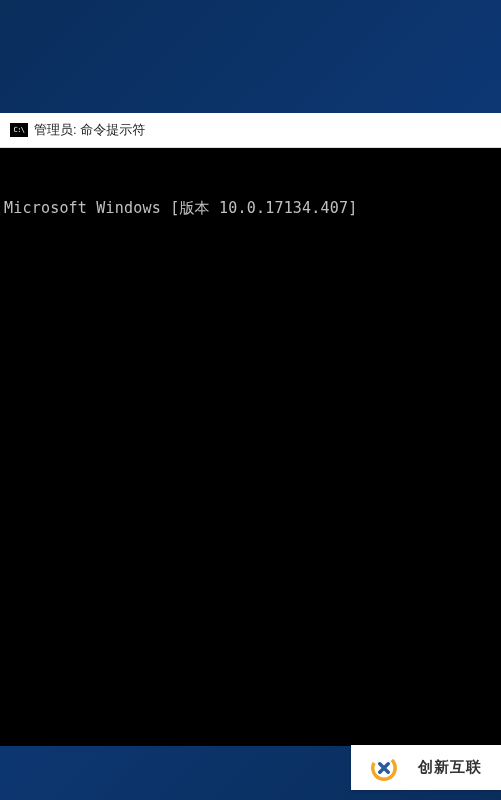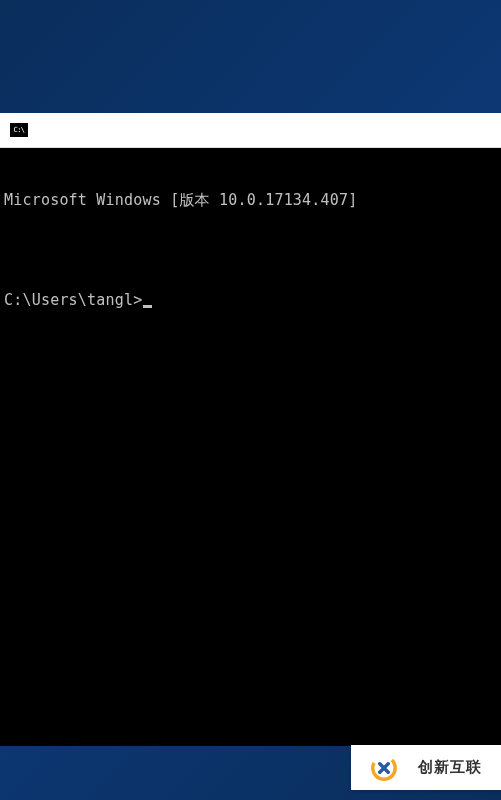--- a/index.html
+++ b/index.html
@@ -46,21 +46,21 @@
     .titlebar-text {
       font-size: 13px;
       color: #222;
     }
     .terminal {
       background: #000;
       color: #c0c0c0;
       font-family: "NSimSun", "SimSun", Consolas, monospace;
       font-size: 15px;
       line-height: 20px;
-      padding: 2px 4px;
+      padding: 10px 4px;
       height: 598px;
       white-space: pre;
       letter-spacing: 0.2px;
     }
     .terminal-line {
       display: block;
     }
     .prompt-line {
       display: flex;
       align-items: center;
@@ -105,28 +105,25 @@
     }
   </style>
 </head>
 <body>
 
 <div class="cmd-window">
   <div class="titlebar">
     <div class="titlebar-icon">
       <span>C:\</span>
     </div>
+    <div class="titlebar-text">管理员: 命令提示符</div>
   </div>
   <div class="terminal">
     <span class="terminal-line">Microsoft Windows [版本 10.0.17134.407]</span>
     <span class="terminal-line"></span>
-    <div class="prompt-line">
-      <span>C:\Users\tangl&gt;</span>
-      <span class="cursor"></span>
-    </div>
   </div>
 </div>
 
 <div class="watermark">
   <div class="watermark-icon">
     <svg viewBox="0 0 40 40">
       <circle cx="20" cy="20" r="16" fill="none" stroke="#f5a623" stroke-width="5" stroke-dasharray="70 30" transform="rotate(-45 20 20)"></circle>
       <path d="M 14 14 L 26 26 M 26 14 L 14 26" stroke="#2c5aa0" stroke-width="5" stroke-linecap="round"></path>
     </svg>
   </div>

